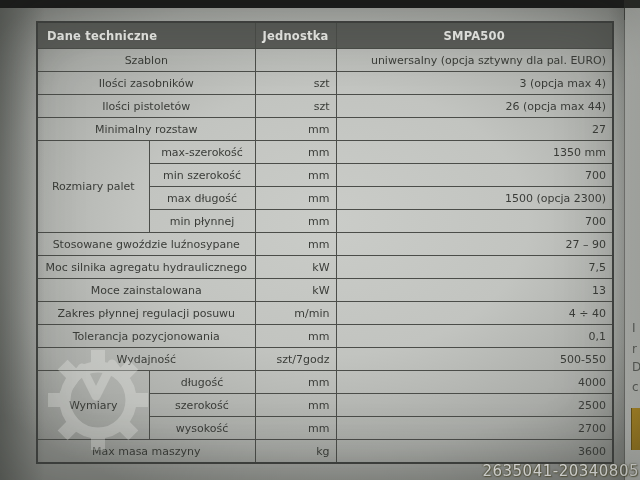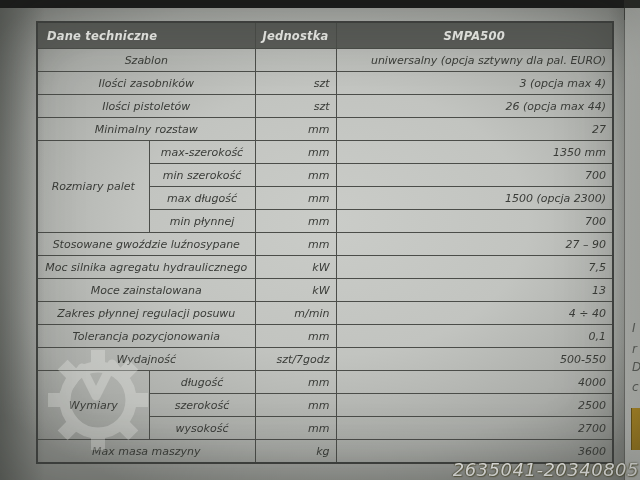--- a/index.html
+++ b/index.html
@@ -3,21 +3,21 @@
 <meta charset="utf-8">
 <style>
   html,body{margin:0;padding:0;}
   body{width:640px;height:480px;overflow:hidden;background:#6f716d;
        font-family:"DejaVu Sans","Liberation Sans",sans-serif;}
   .photo{position:relative;width:640px;height:480px;overflow:hidden;
          background:
            linear-gradient(90deg, rgba(46,50,46,.38) 0%, rgba(46,50,46,0) 7%),
            linear-gradient(270deg, rgba(46,50,46,.22) 0%, rgba(46,50,46,0) 5%),
            radial-gradient(ellipse 68% 62% at 52% 46%, #caccc8 0%, #c2c4c0 45%, #aaaca8 78%, #8b8d89 100%);
-         filter:blur(0.35px);font-style:italic;}
+         filter:blur(0.35px);}
   .vignette{position:absolute;inset:0;pointer-events:none;
             box-shadow:inset 0 0 70px 8px rgba(38,40,36,.40);}
   .topbar{position:absolute;left:0;top:0;width:640px;height:8px;background:#181818;}
   .topbar-right{position:absolute;right:0;top:0;width:16px;height:20px;background:#2d2f2b;opacity:.75;}
 
   .page-edge-line{position:absolute;left:624px;top:8px;width:1px;height:472px;
                   background:rgba(70,72,68,.45);}
   .edge-strip{position:absolute;left:625px;top:8px;width:15px;height:472px;
               background:linear-gradient(90deg,#b9bbb7,#c2c4c0);}
   .edge-letter{position:absolute;left:632px;width:12px;color:#5d5f5b;font-size:12px;
@@ -35,21 +35,21 @@
               font-weight:bold;font-size:11.5px;letter-spacing:.2px;}
   .spec-table tbody td{height:22px;}
   th.h-main{text-align:left;padding-left:9px;}
   .c-label{text-align:center;padding-left:9px;}
   .c-sub{text-align:center;padding-left:9px;}
   .c-unit{text-align:right;}
   .c-value{text-align:right;}
 
   .gear-watermark{position:absolute;left:34px;top:342px;pointer-events:none;}
 
-  .photo-id{position:absolute;right:1px;bottom:0px;font-size:18px;color:#f4f4f2;
+  .photo-id{position:absolute;right:1px;bottom:0px;font-size:15px;color:#f4f4f2;
             letter-spacing:.5px;
             text-shadow:0 0 2px rgba(70,70,50,.9), 1px 1px 1px rgba(90,85,50,.7),
                         -1px 0 1px rgba(90,85,50,.5);}
 </style>
 </head>
 <body>
 
 <div class="photo">
 
   <div class="topbar"></div>

